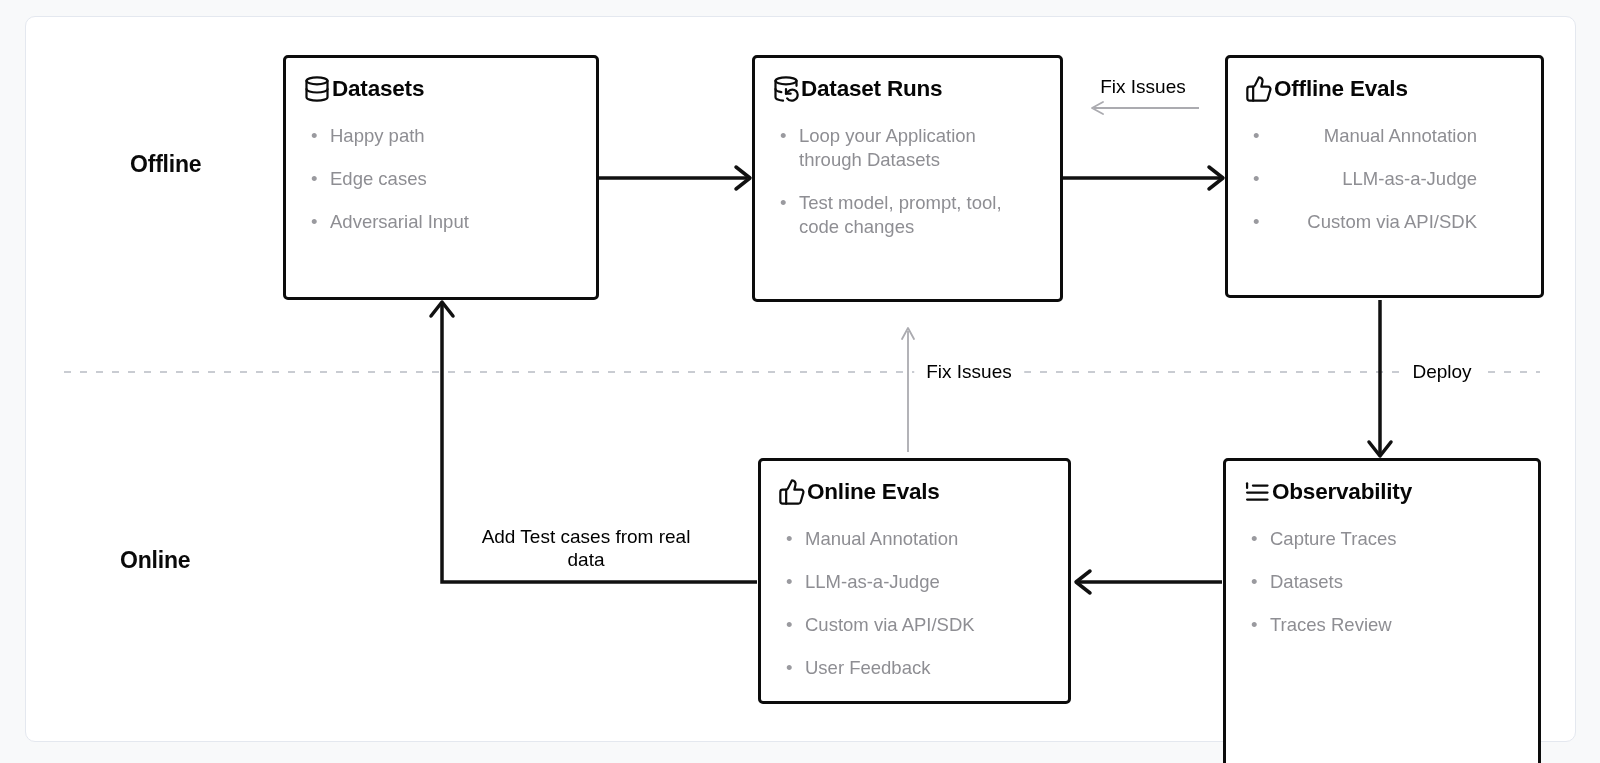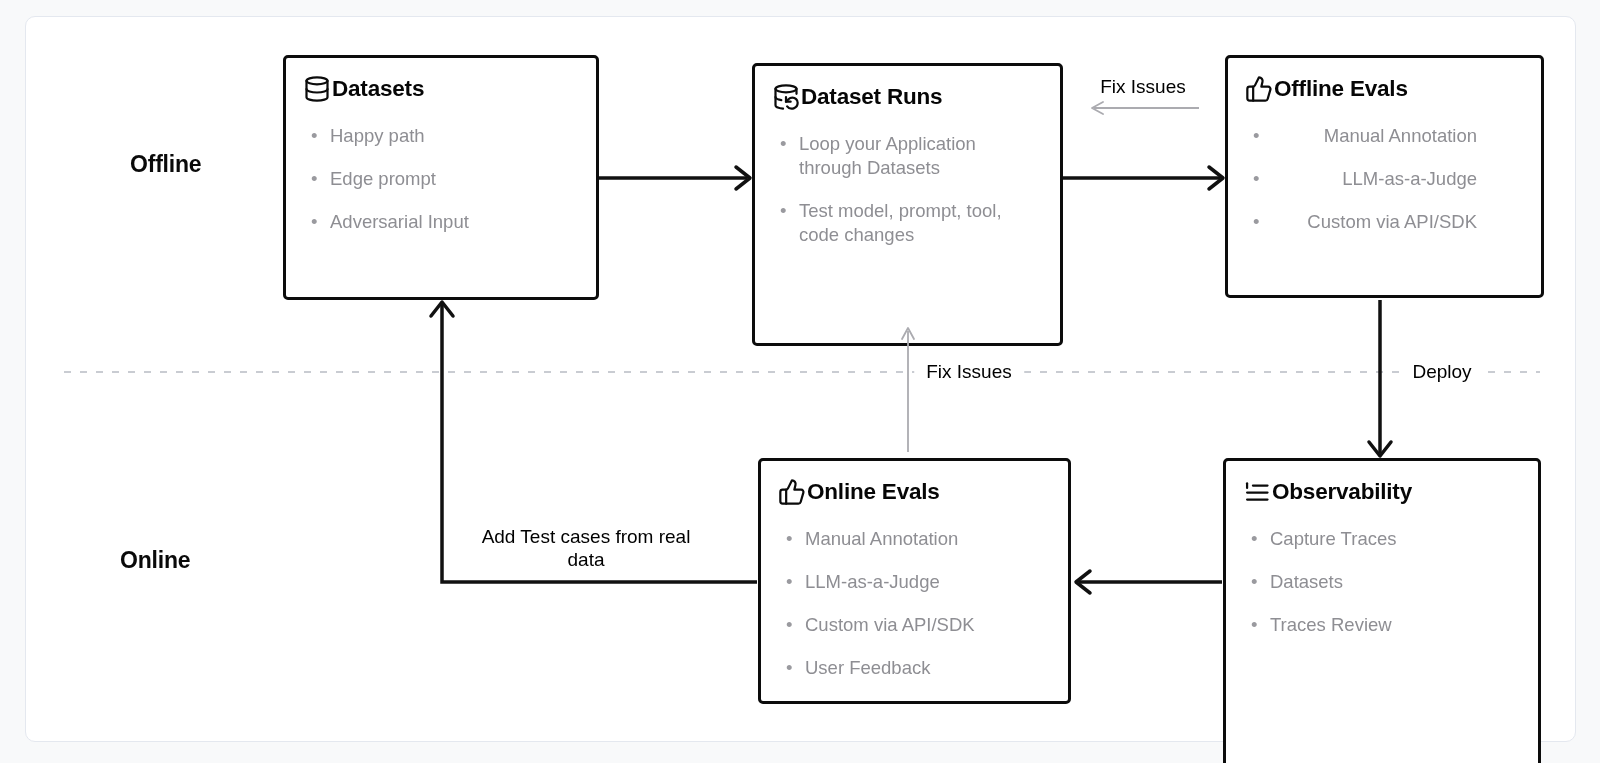--- a/index.html
+++ b/index.html
@@ -21,21 +21,21 @@
   }
   .node {
     position: absolute;
     background: #ffffff;
     border: 3.5px solid #0c0c0c;
     border-radius: 5px;
     padding: 15px 16px 12px 17px;
     z-index: 2;
   }
   .node-datasets      { left: 283px;  top: 55px;  width: 316px; height: 245px; }
-  .node-dataset-runs  { left: 752px;  top: 63px;  width: 311px; height: 283px; }
+  .node-dataset-runs  { left: 752px;  top: 55px;  width: 311px; height: 247px; }
   .node-offline-evals { left: 1225px; top: 55px;  width: 319px; height: 243px; text-align: right; }
   .node-online-evals  { left: 758px;  top: 458px; width: 313px; height: 246px; }
   .node-observability { left: 1223px; top: 458px; width: 318px; height: 316px; }
   .node-title-row {
     display: flex; align-items: center; gap: 1px;
     height: 32px;
   }
   .node-icon { width: 28px; height: 28px; flex: 0 0 auto; display: flex; align-items: center; justify-content: center; }
   .node-icon svg { width: 28px; height: 28px; stroke: #0b0b0b; stroke-width: 1.9; fill: none; stroke-linecap: round; stroke-linejoin: round; }
   .node-title {
@@ -128,21 +128,21 @@
       <svg viewBox="0 0 24 24">
         <ellipse cx="12" cy="5" rx="9" ry="3"></ellipse>
         <path d="M3 5v14a9 3 0 0 0 18 0V5"></path>
         <path d="M3 12a9 3 0 0 0 18 0"></path>
       </svg>
     </span>
     <span class="node-title">Datasets</span>
   </div>
   <ul class="node-list">
     <li>Happy path</li>
-    <li>Edge prompt</li>
+    <li>Edge cases</li>
     <li>Adversarial Input</li>
   </ul>
 </div>
 
 <div class="node node-dataset-runs">
   <div class="node-title-row">
     <span class="node-icon">
       <svg viewBox="0 0 24 24">
         <ellipse cx="12" cy="5" rx="9" ry="3"></ellipse>
         <path d="M3 12a9 3 0 0 0 5 2.69"></path>

